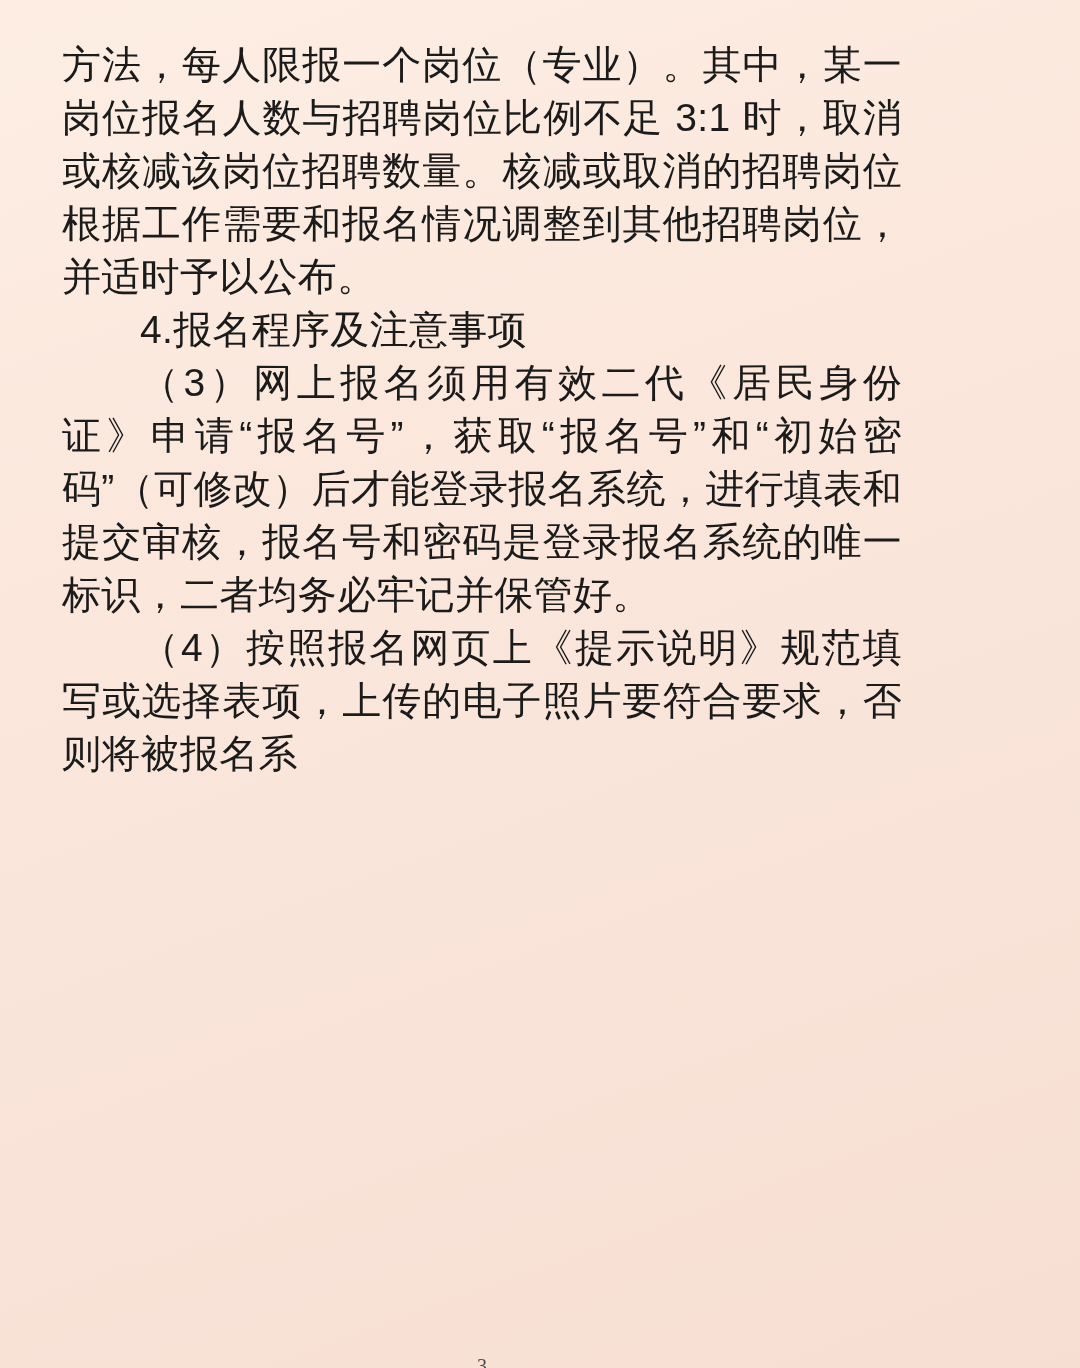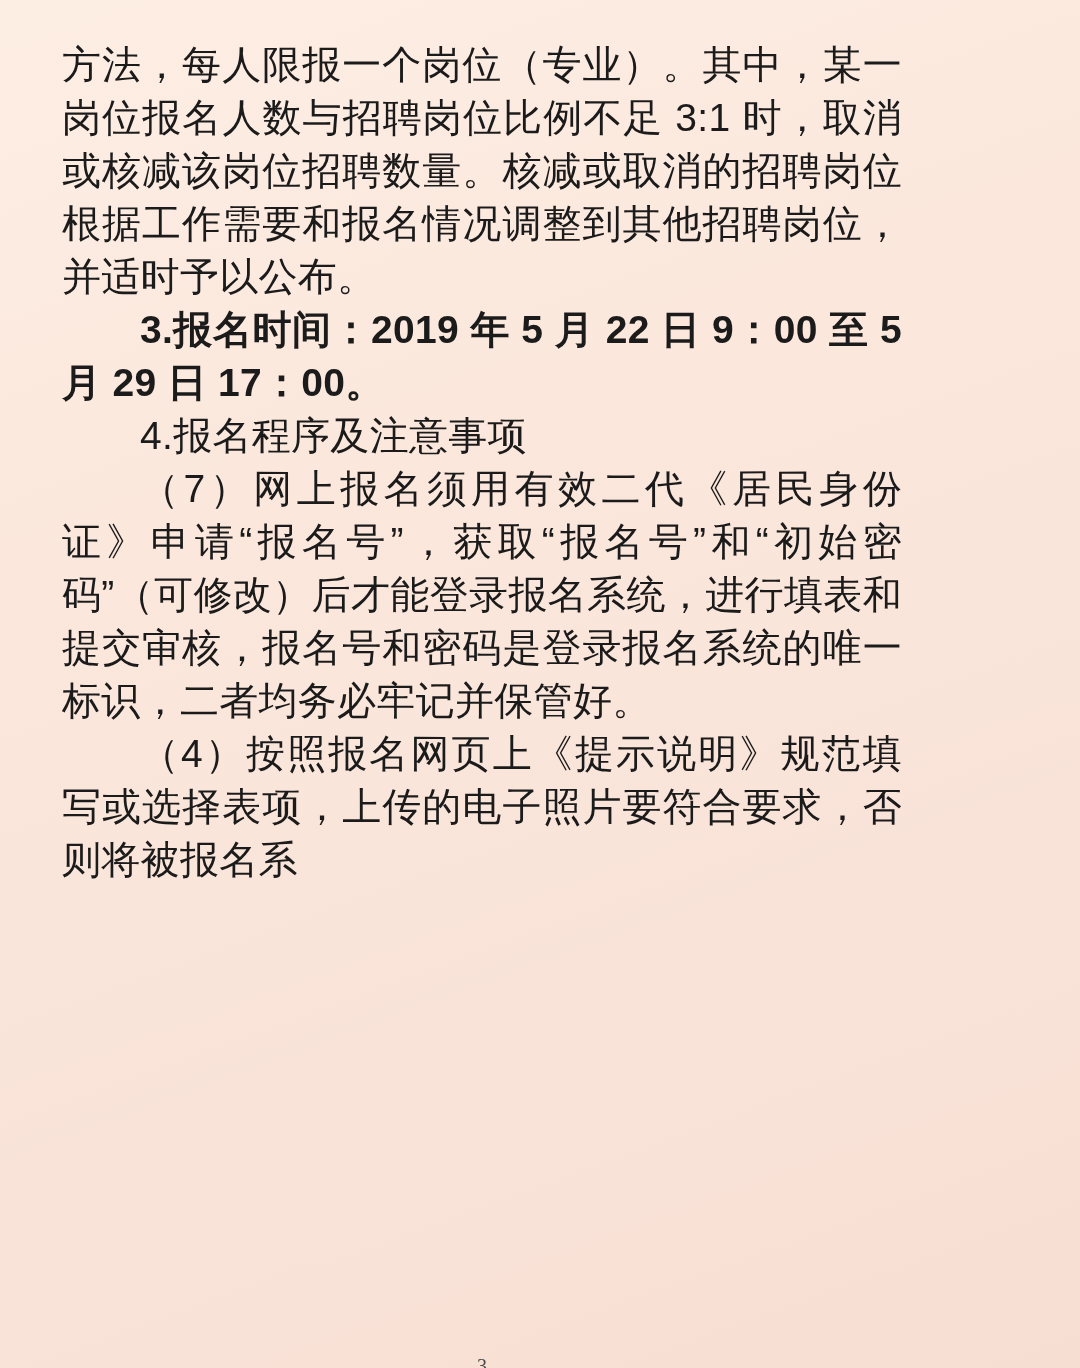--- a/index.html
+++ b/index.html
@@ -58,26 +58,25 @@
 </style>
 </head>
 <body>
 
 <div class="page">
   <div class="doc-body">
 
     <p class="para">方法，每人限报一个岗位（专业）。其中，某一岗位报名人数与招聘岗位比例不足 3:1 时，取消或核减该岗位招聘数量。核减或取消的招聘岗位根据工作需要和报名情况调整到其他招聘岗位，并适时予以公布。</p>
 
 
-    <p class="para indent bold">3.报名时间：2019 年 5 月 22 日 9：00 至 5 月 29 日 17：00。</p>
 
     <p class="para indent">4.报名程序及注意事项</p>
 
 
 
-    <p class="para indent">（7）网上报名须用有效二代《居民身份证》申请“报名号”，获取“报名号”和“初始密码”（可修改）后才能登录报名系统，进行填表和提交审核，报名号和密码是登录报名系统的唯一标识，二者均务必牢记并保管好。</p>
+    <p class="para indent">（3）网上报名须用有效二代《居民身份证》申请“报名号”，获取“报名号”和“初始密码”（可修改）后才能登录报名系统，进行填表和提交审核，报名号和密码是登录报名系统的唯一标识，二者均务必牢记并保管好。</p>
 
     <p class="para indent">（4）按照报名网页上《提示说明》规范填写或选择表项，上传的电子照片要符合要求，否则将被报名系</p>
 
   </div>
 
   <div class="page-number">3</div>
 </div>
 
 </body></html>

